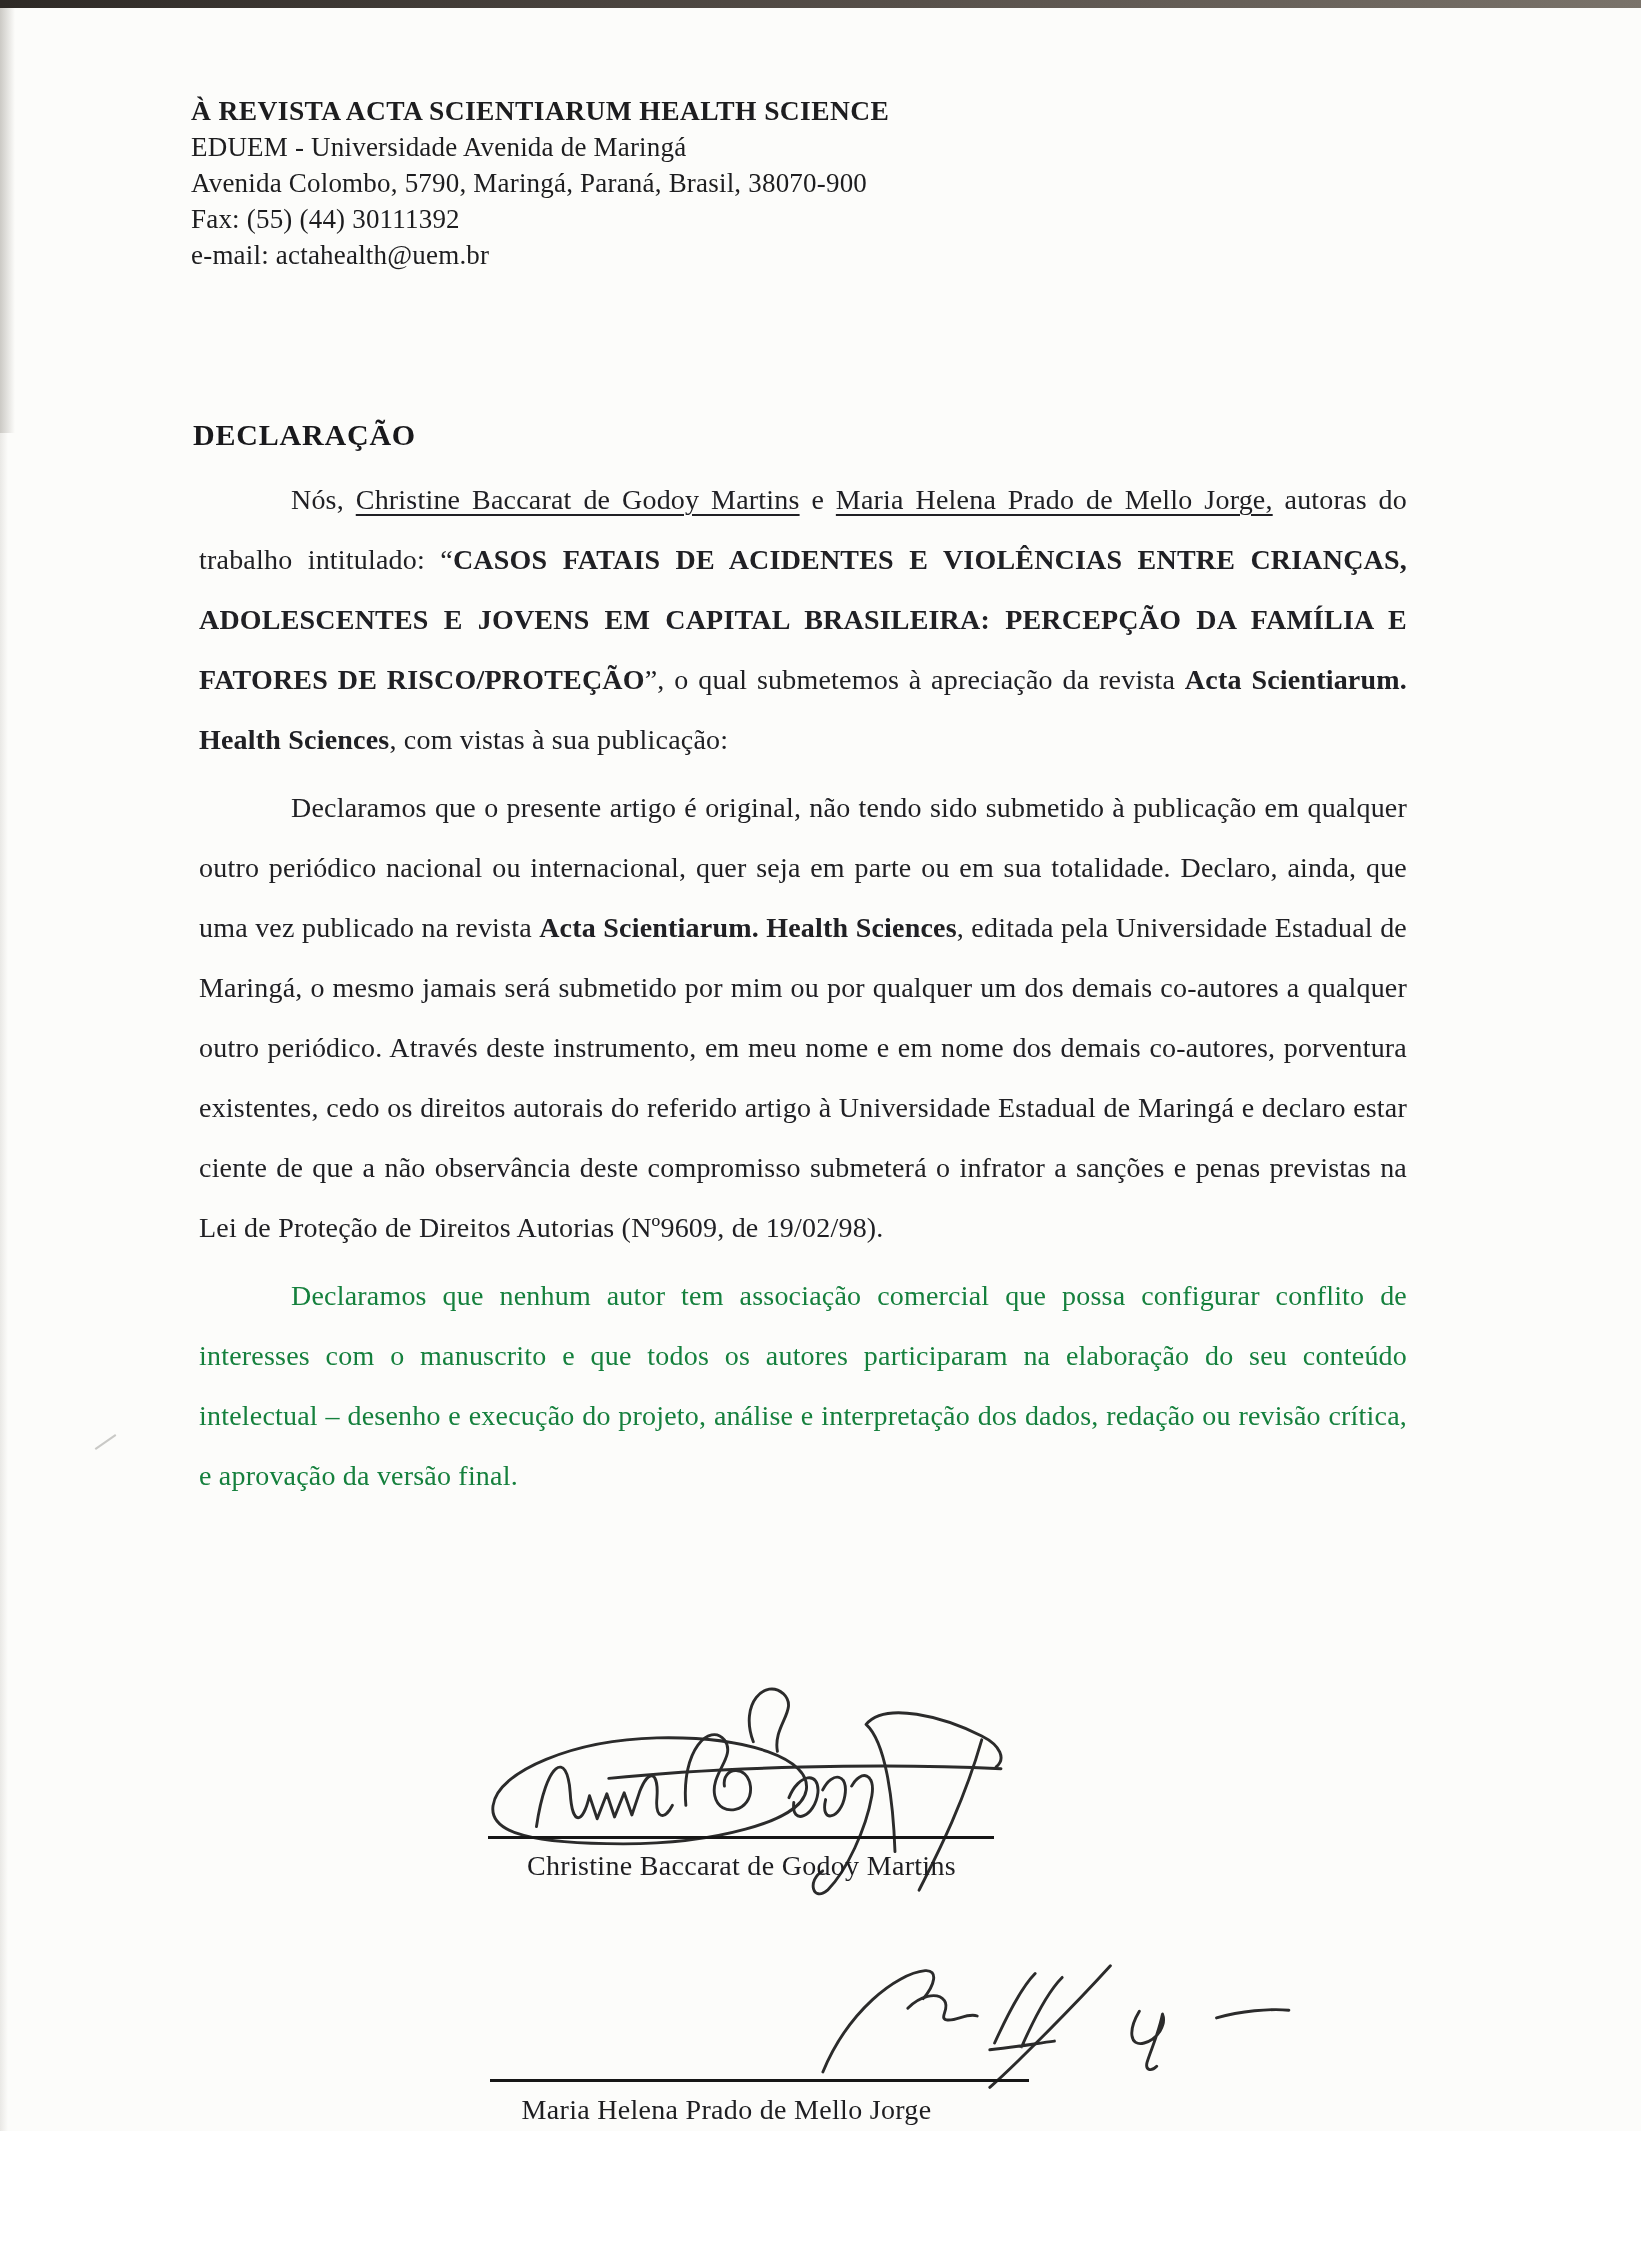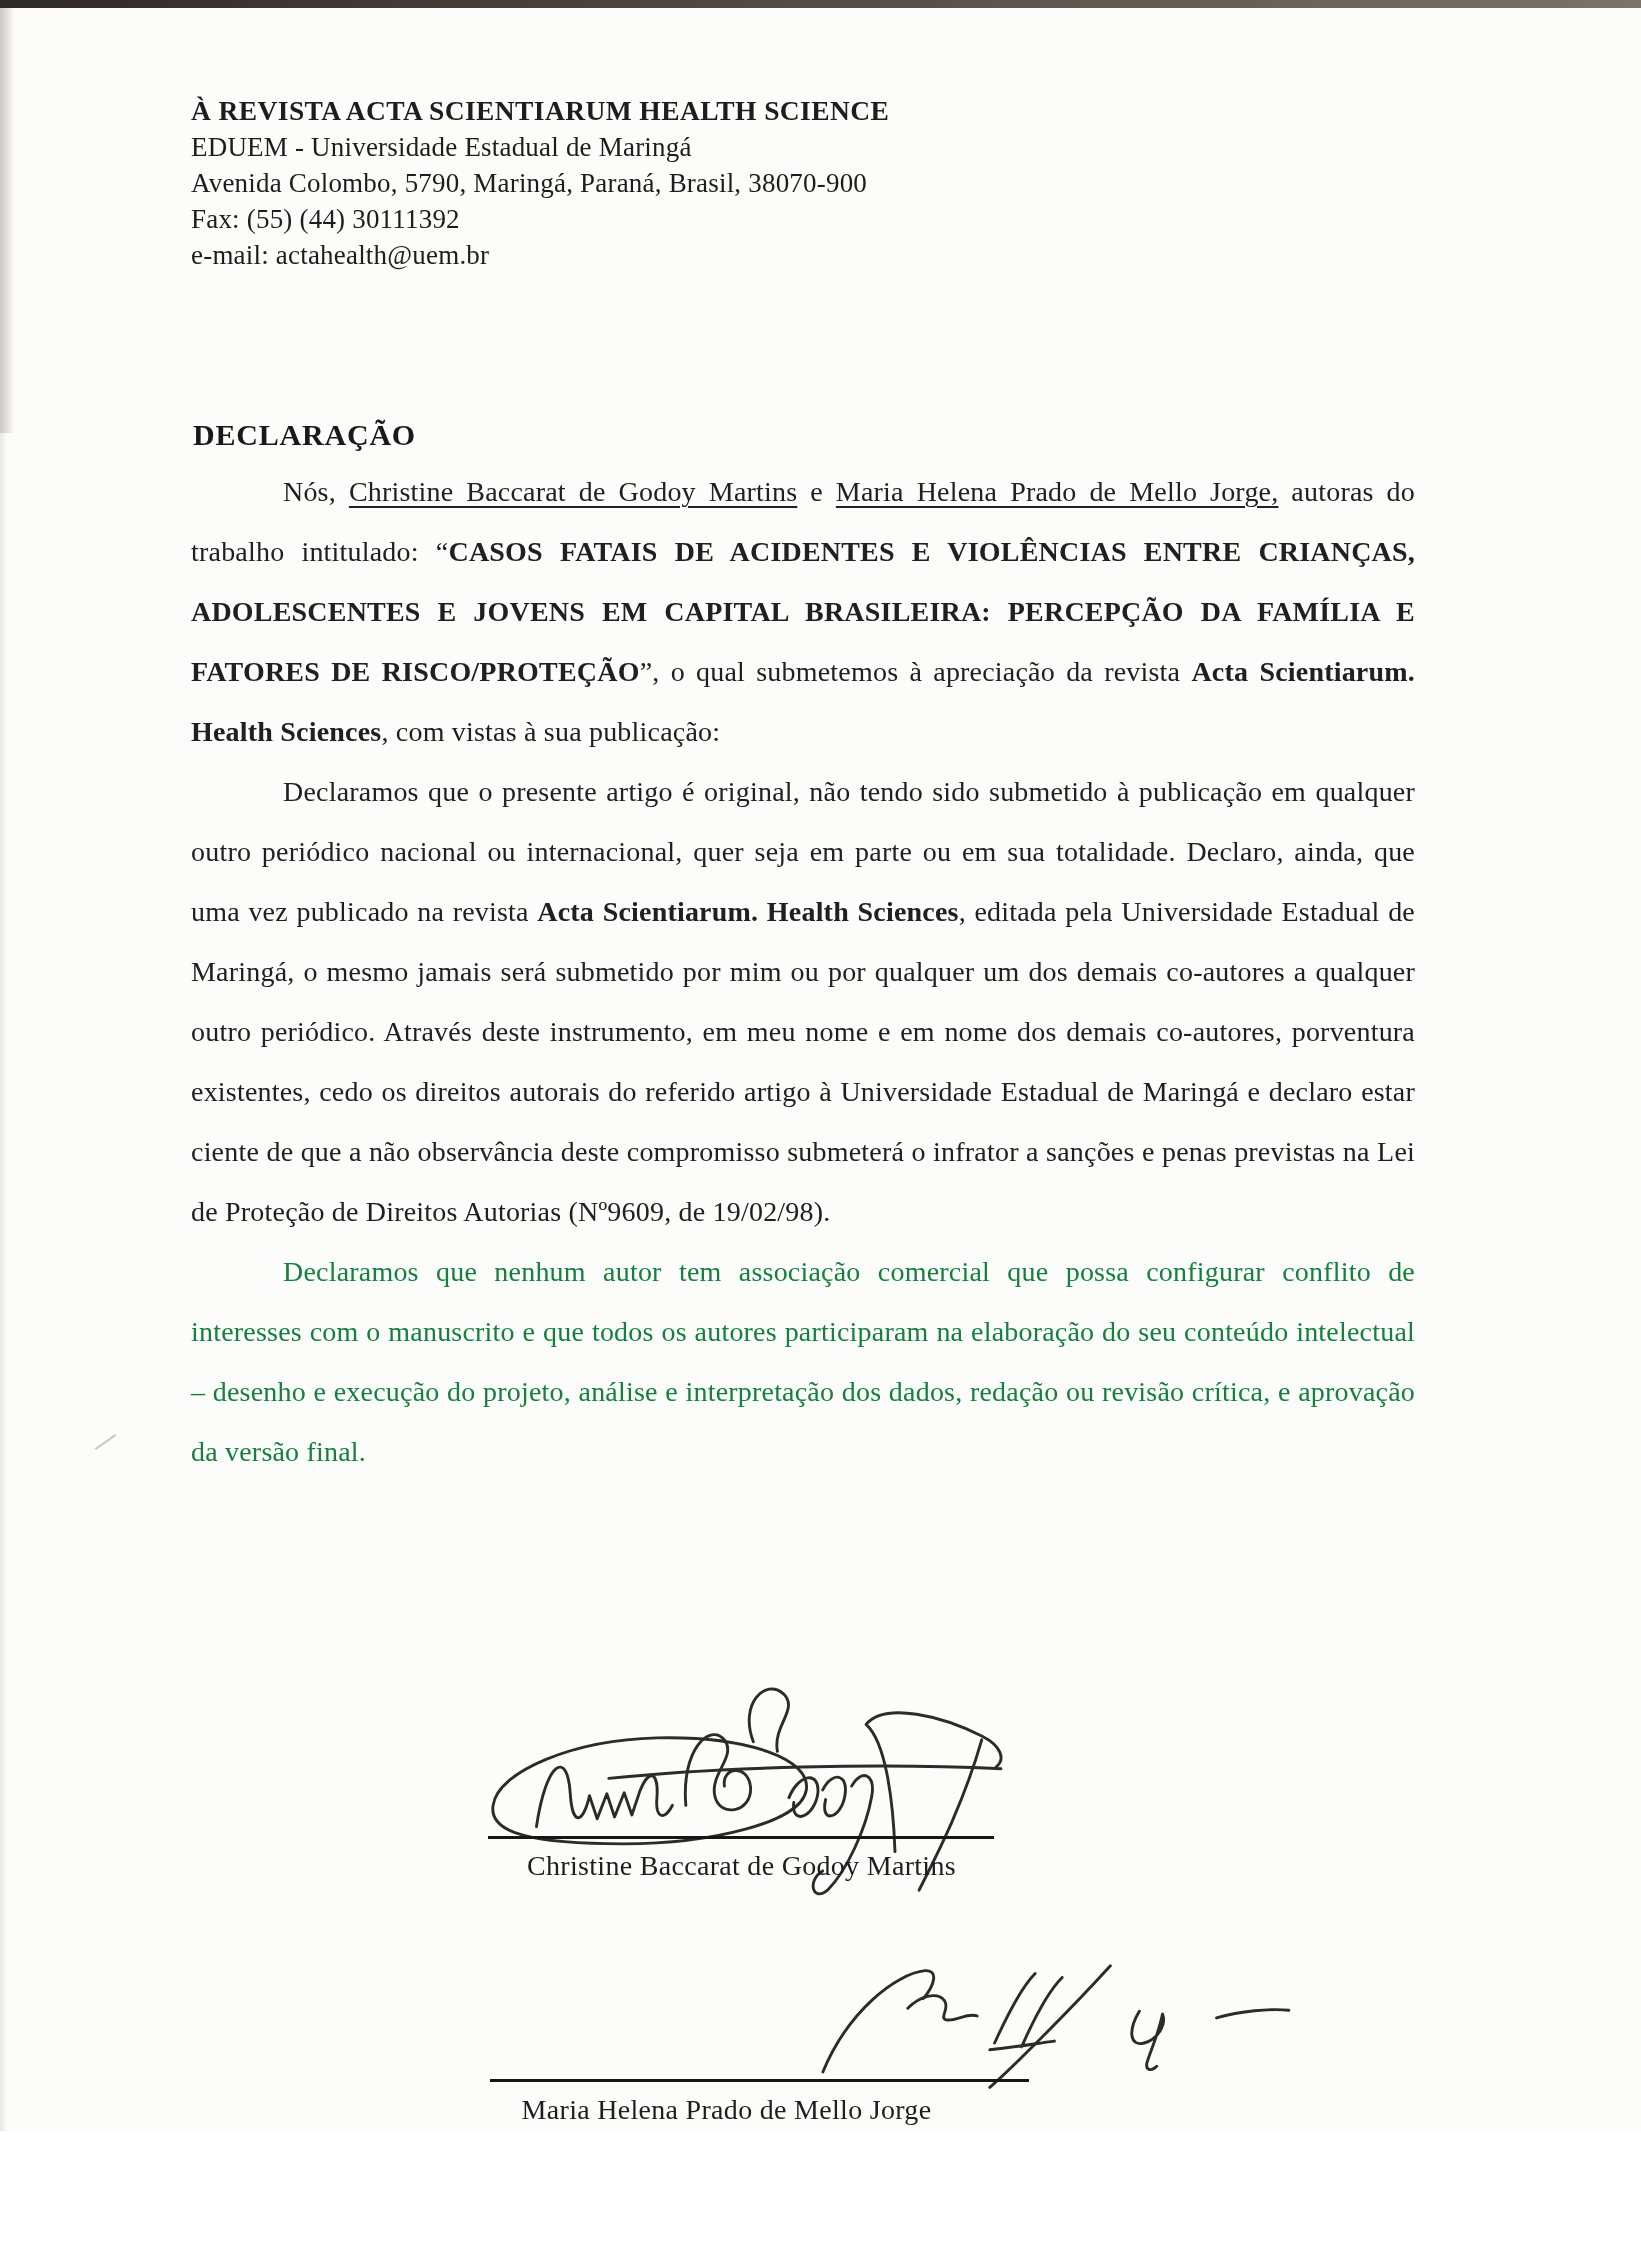--- a/index.html
+++ b/index.html
@@ -43,21 +43,21 @@
   .doc-title{
     position:absolute;left:193px;top:398px;width:1221px;
     font-size:30px;font-weight:700;letter-spacing:0.8px;color:#19191c;
   }
   
   .body-block{
     position:absolute;left:191px;top:462px;width:1224px;
     font-size:28px;line-height:60px;text-align:justify;
     letter-spacing:0.2px;color:#202024;
   }
-  .body-block p{margin:0;text-indent:92px;}
+  .body-block p{margin:8px;text-indent:92px;}
   .u{text-decoration:underline;text-decoration-thickness:1.9px;text-underline-offset:4.8px;}
   .b{font-weight:700;}
   .body-block p.lighter{color:#15803d;}
   
   .dateline{
     position:absolute;left:193px;top:1614px;width:1221px;
     text-align:center;font-size:28px;letter-spacing:0.3px;color:#3e3e49;
   }
   
   .sig-svg{position:absolute;}
@@ -79,21 +79,21 @@
 <div class="page">
 
   <div class="top-edge"></div>
   <div class="left-edge"></div>
   <div class="left-edge-lower"></div>
   <div class="scratch-mid"></div>
   <div class="scratch-bottom"></div>
 
   <header class="header">
     <div class="h-journal">À REVISTA ACTA SCIENTIARUM HEALTH SCIENCE</div>
-    <div>EDUEM - Universidade Estadual de Maringá</div>
+    <div>EDUEM - Universidade Avenida de Maringá</div>
     <div>Avenida Colombo, 5790, Maringá, Paraná, Brasil, 38070-900</div>
     <div>Fax: (55) (44) 30111392</div>
     <div>e-mail: actahealth@uem.br</div>
   </header>
 
   <h1 class="doc-title">DECLARAÇÃO</h1>
 
   <main class="body-block">
     <p><span>Nós, </span><span class="u">Christine Baccarat de Godoy Martins</span><span> e </span><span class="u">Maria Helena Prado de Mello Jorge,</span><span> autoras do trabalho intitulado: “</span><span class="b">CASOS FATAIS DE ACIDENTES E VIOLÊNCIAS ENTRE CRIANÇAS, ADOLESCENTES E JOVENS EM CAPITAL BRASILEIRA: PERCEPÇÃO DA FAMÍLIA E FATORES DE RISCO/PROTEÇÃO</span><span>”, o qual submetemos à apreciação da revista </span><span class="b">Acta Scientiarum. Health Sciences</span><span>, com vistas à sua publicação:</span></p>
     <p><span>Declaramos que o presente artigo é original, não tendo sido submetido à publicação em qualquer outro periódico nacional ou internacional, quer seja em parte ou em sua totalidade. Declaro, ainda, que uma vez publicado na revista </span><span class="b">Acta Scientiarum. Health Sciences</span><span>, editada pela Universidade Estadual de Maringá, o mesmo jamais será submetido por mim ou por qualquer um dos demais co-autores a qualquer outro periódico. Através deste instrumento, em meu nome e em nome dos demais co-autores, porventura existentes, cedo os direitos autorais do referido artigo à Universidade Estadual de Maringá e declaro estar ciente de que a não observância deste compromisso submeterá o infrator a sanções e penas previstas na Lei de Proteção de Direitos Autorias (Nº9609, de 19/02/98).</span></p>

